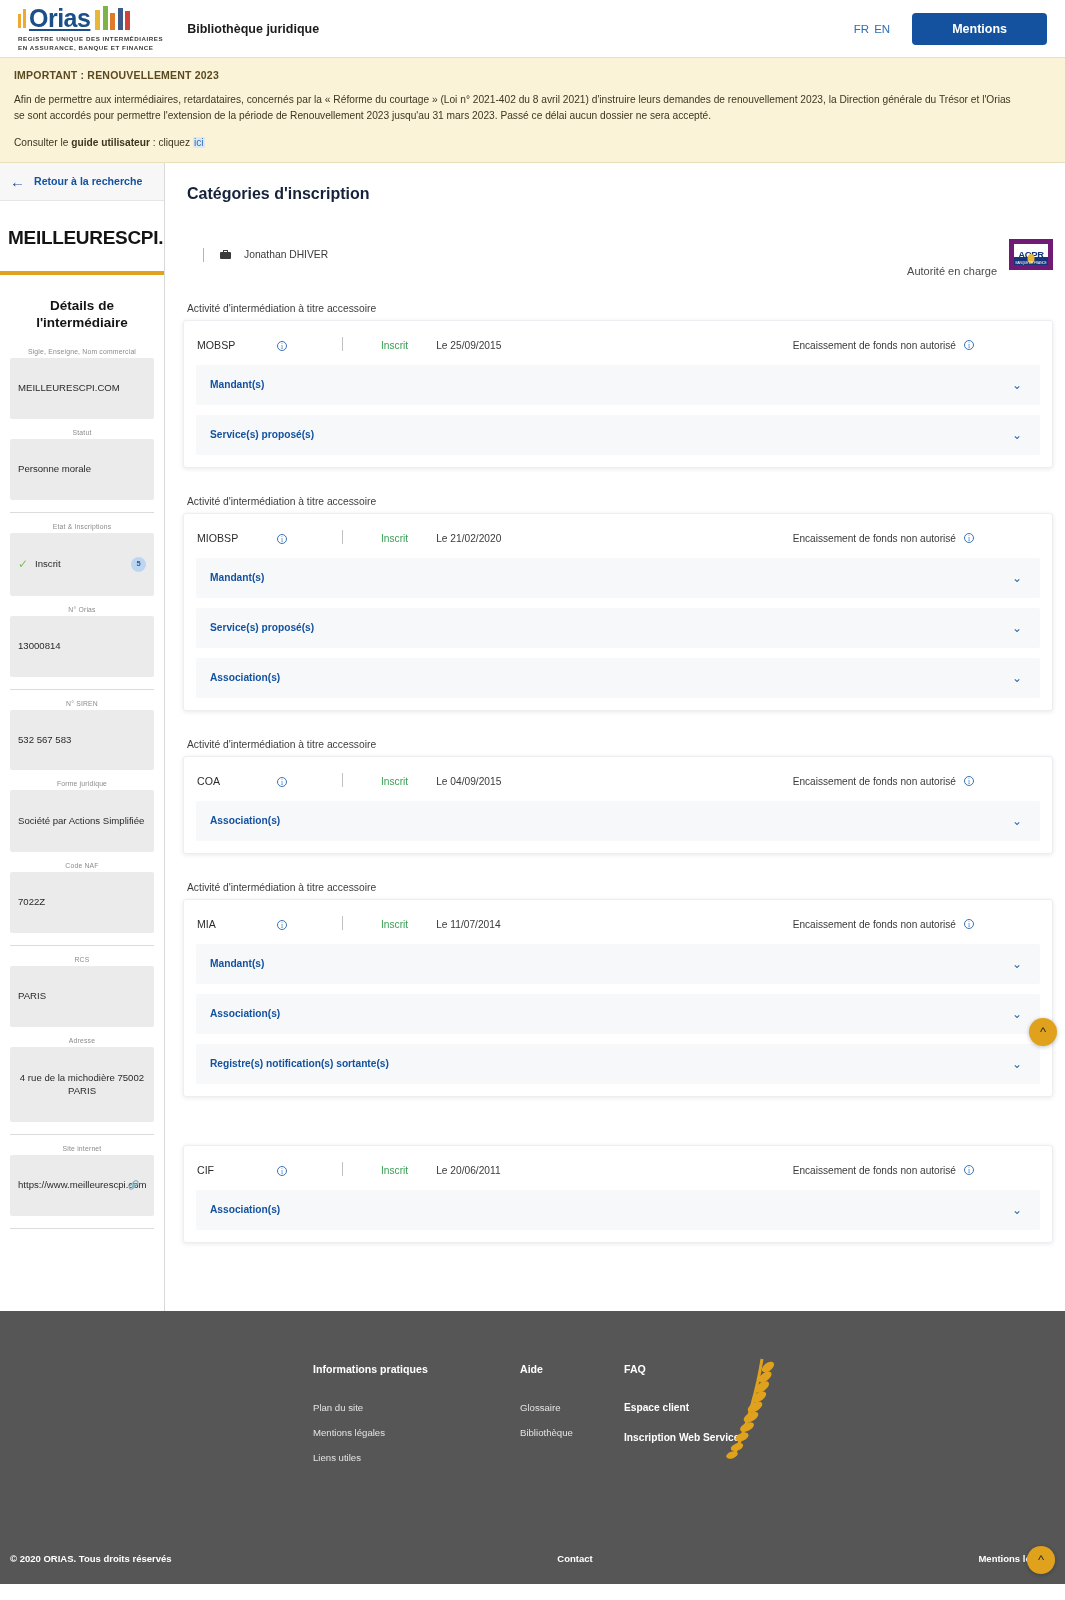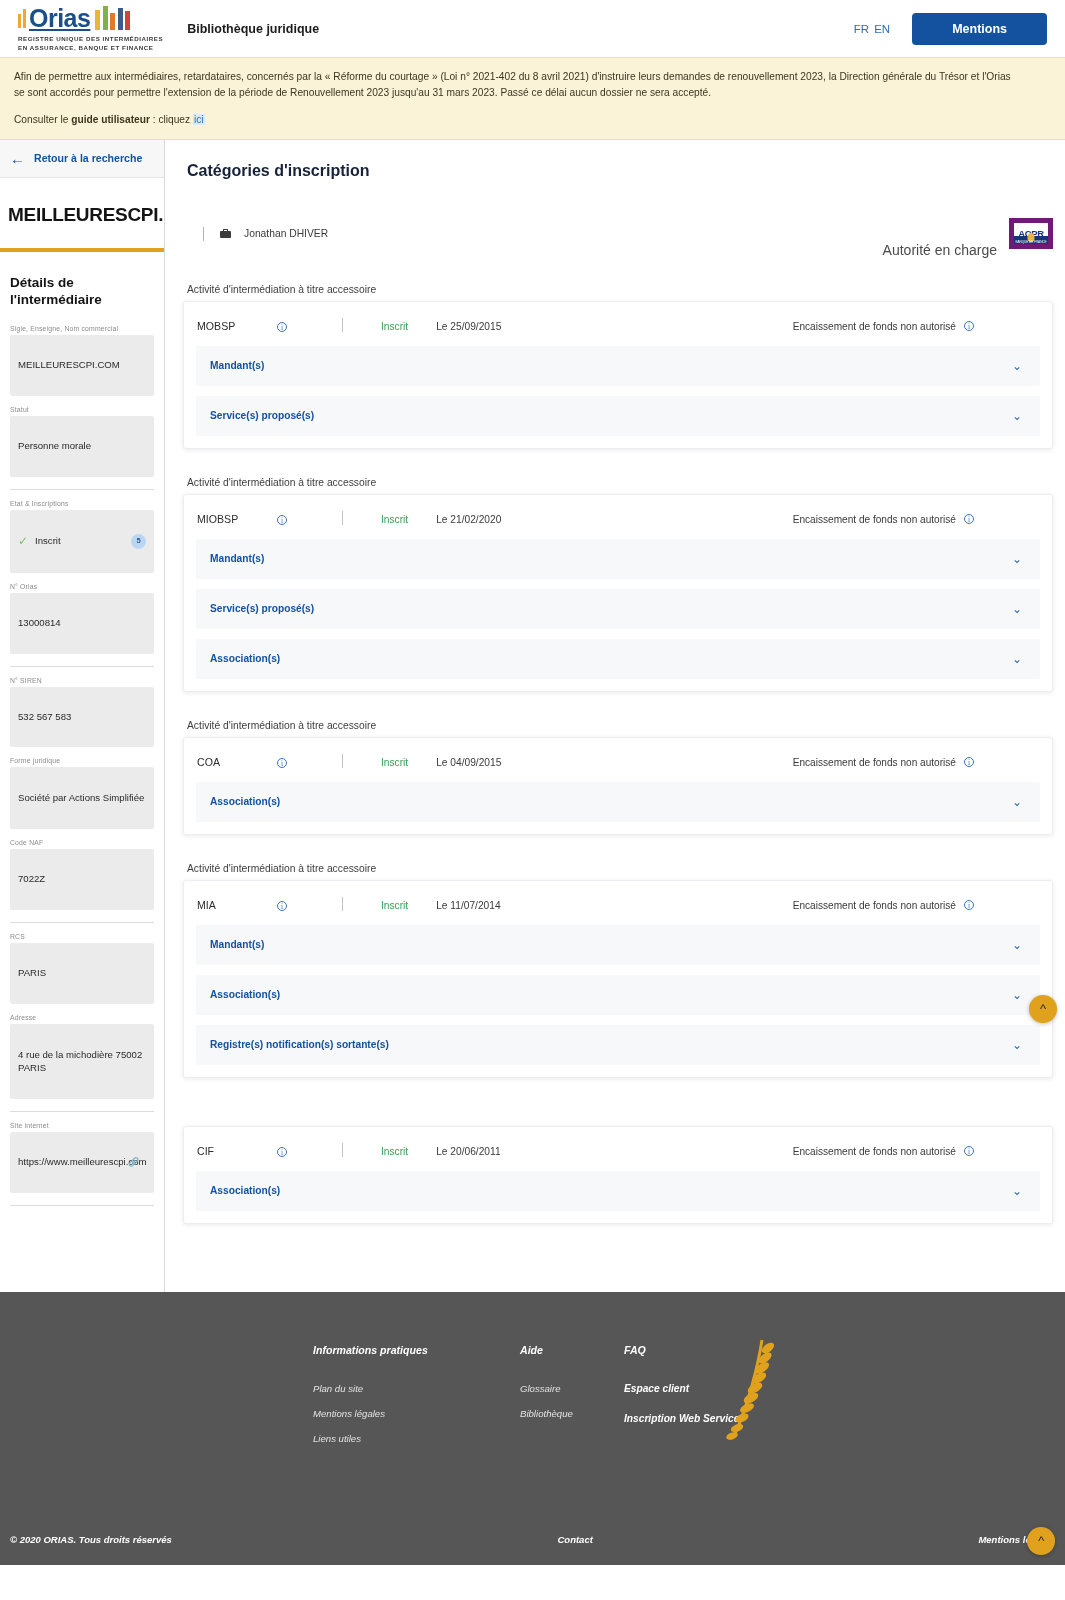--- a/index.html
+++ b/index.html
@@ -86,21 +86,21 @@
     height: 38px; display: flex; align-items: center; gap: 9px;
     padding: 0 10px; background: #f7f7f7; border-bottom: 1px solid #e6e6e6;
   }
   .back-arrow { color: #1452a0; font-size: 15px; line-height: 1; }
   .back-text { font-size: 10.6px; font-weight: bold; color: #1452a0; cursor: pointer; }
   .company-name {
     font-size: 19px; font-weight: bold; color: #141414; padding: 26px 0 0 8px;
     letter-spacing: -0.3px; white-space: nowrap; overflow: visible;
   }
   .gold-rule { height: 4px; background: #e0a21d; margin-top: 22px; }
-  .side-inner { padding: 0 10px; }
+  .side-inner { padding: 0 10px; text-align: center; }
   .side-title {
     font-size: 13.5px; font-weight: bold; color: #141414; margin: 22px 0 16px 0; line-height: 1.3;
   }
   .field { margin-bottom: 10px; }
   .field-label { font-size: 6.8px; color: #8b8b8b; margin-bottom: 3px; letter-spacing: 0.2px; }
   .field-value {
     background: #ebebeb; border-radius: 2px; padding: 24px 8px;
     font-size: 9.6px; color: #2a2a2a; line-height: 1.35; min-height: 29px;
     display: flex; align-items: center;
   }
@@ -126,21 +126,21 @@
 
   .person-row {
     display: flex; align-items: center; margin: 30px 0 26px 0; padding-left: 20px;
   }
   .person-sep { width: 1px; height: 14px; background: #b4b4b4; margin-right: 16px; }
   .briefcase { width: 11px; height: 9px; position: relative; margin-right: 13px; }
   .briefcase .body { position:absolute; left:0; bottom:0; width:11px; height:7px; background:#3b3b3b; border-radius:1px; }
   .briefcase .handle { position:absolute; left:3.2px; top:0; width:4.6px; height:2.6px; border:1.2px solid #3b3b3b; border-bottom:none; border-radius:1px 1px 0 0; }
   .person-name { font-size: 10.3px; color: #3a3a3a; }
   .authority { margin-left: auto; display: flex; align-items: center; gap: 12px; }
-  .authority-label { font-size: 14px; color: #4a4a4a; margin-top: 32px; }
+  .authority-label { font-size: 11px; color: #4a4a4a; margin-top: 32px; }
   .acpr {
     width: 44px; height: 31px; background: #fff; border: 5px solid #701a75;
     display: flex; flex-direction: column; align-items: center; justify-content: center;
     position: relative; overflow: hidden;
   }
   .acpr-word { font-size: 9.5px; font-weight: bold; color: #16347a; letter-spacing: -0.4px; line-height: 1; }
   .acpr-bar { width: 100%; height: 8px; background: #16347a; position: absolute; bottom: 0; left: 0; }
   .acpr-sub { position: absolute; bottom: 0.5px; width: 100%; text-align: center; font-size: 3.2px; color: #fff; letter-spacing: -0.1px; z-index: 2; }
   .acpr-flame { position: absolute; bottom: 2px; left: 50%; transform: translateX(-50%); width: 7px; height: 9px; background: #e8b63a; border-radius: 50% 50% 45% 45%; z-index: 1; }
 
@@ -176,21 +176,21 @@
 
   .fab-top {
     position: absolute; width: 28px; height: 28px; border-radius: 50%;
     background: #e0a21d; color: #2b2b2b; display: flex; align-items: center;
     justify-content: center; font-size: 13px; cursor: pointer;
     box-shadow: 0 1px 4px rgba(0,0,0,0.25);
   }
   #fab-main { right: 8px; top: 855px; }
 
   
-  .footer { background: #565656; color: #fff; padding: 52px 0 0 0; position: relative; font-style: italic; }
+  .footer { background: #565656; color: #fff; padding: 52px 0 0 0; position: relative; }
   .footer-cols { display: flex; padding: 0 0 0 313px; gap: 0; position: relative; }
   .fcol { width: 207px; }
   .fcol.narrow { width: 104px; }
   .fcol-title { font-size: 10.6px; font-weight: bold; margin-bottom: 27px; }
   .fcol a { display: block; font-size: 9.6px; color: #e3e3e3; text-decoration: none; margin-bottom: 14px; }
   .fcol a.bold { font-weight: bold; color: #fff; font-size: 10.2px; margin-bottom: 18px; line-height: 1.25; }
   .wheat { position: absolute; left: 718px; top: -8px; width: 60px; height: 105px; }
   .footer-bottom {
     display: flex; align-items: center; padding: 76px 10px 20px 10px; font-size: 9.5px;
   }
@@ -229,20 +229,21 @@
   <div class="header-right">
     <div class="lang">
       <span>FR</span>
       <span>EN</span>
     </div>
     <button class="btn-connexion">Mentions</button>
   </div>
 </div>
 
 <div class="banner">
+  <div class="banner-title">IMPORTANT : RENOUVELLEMENT 2023</div>
   <div class="banner-body">Afin de permettre aux intermédiaires, retardataires, concernés par la « Réforme du courtage » (Loi n° 2021-402 du 8 avril 2021) d'instruire leurs demandes de renouvellement 2023, la Direction générale du Trésor et l'Orias se sont accordés pour permettre l'extension de la période de Renouvellement 2023 jusqu'au 31 mars 2023. Passé ce délai aucun dossier ne sera accepté.</div>
   <div class="banner-foot">
     <span>Consulter le </span><b>guide utilisateur</b><span> : cliquez </span><a class="banner-link" href="#">ici</a>
   </div>
 </div>
 
 <div class="layout">
 
   <aside class="sidebar">
     <div class="back-bar">

